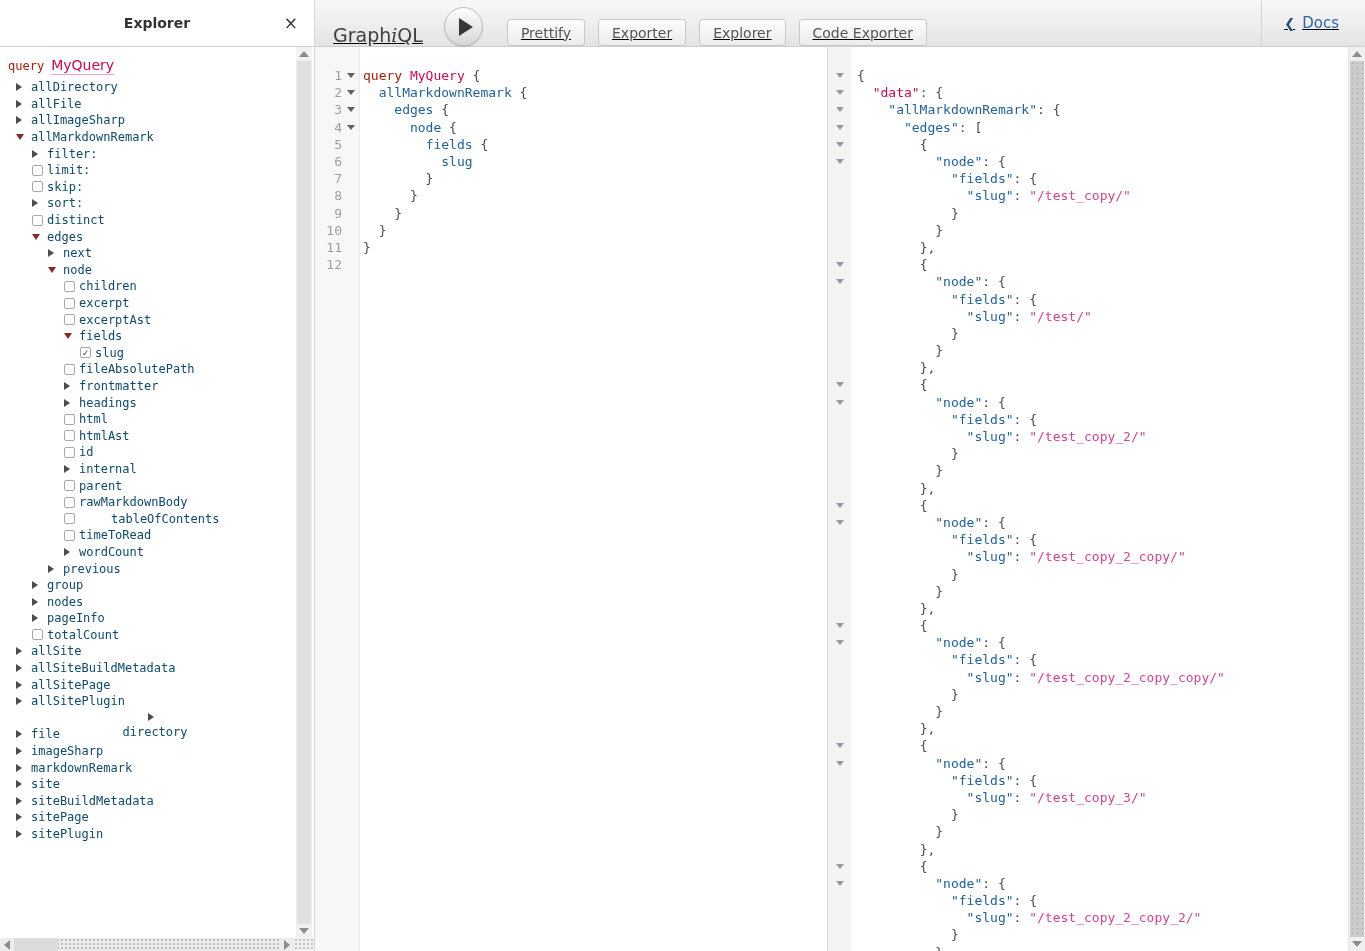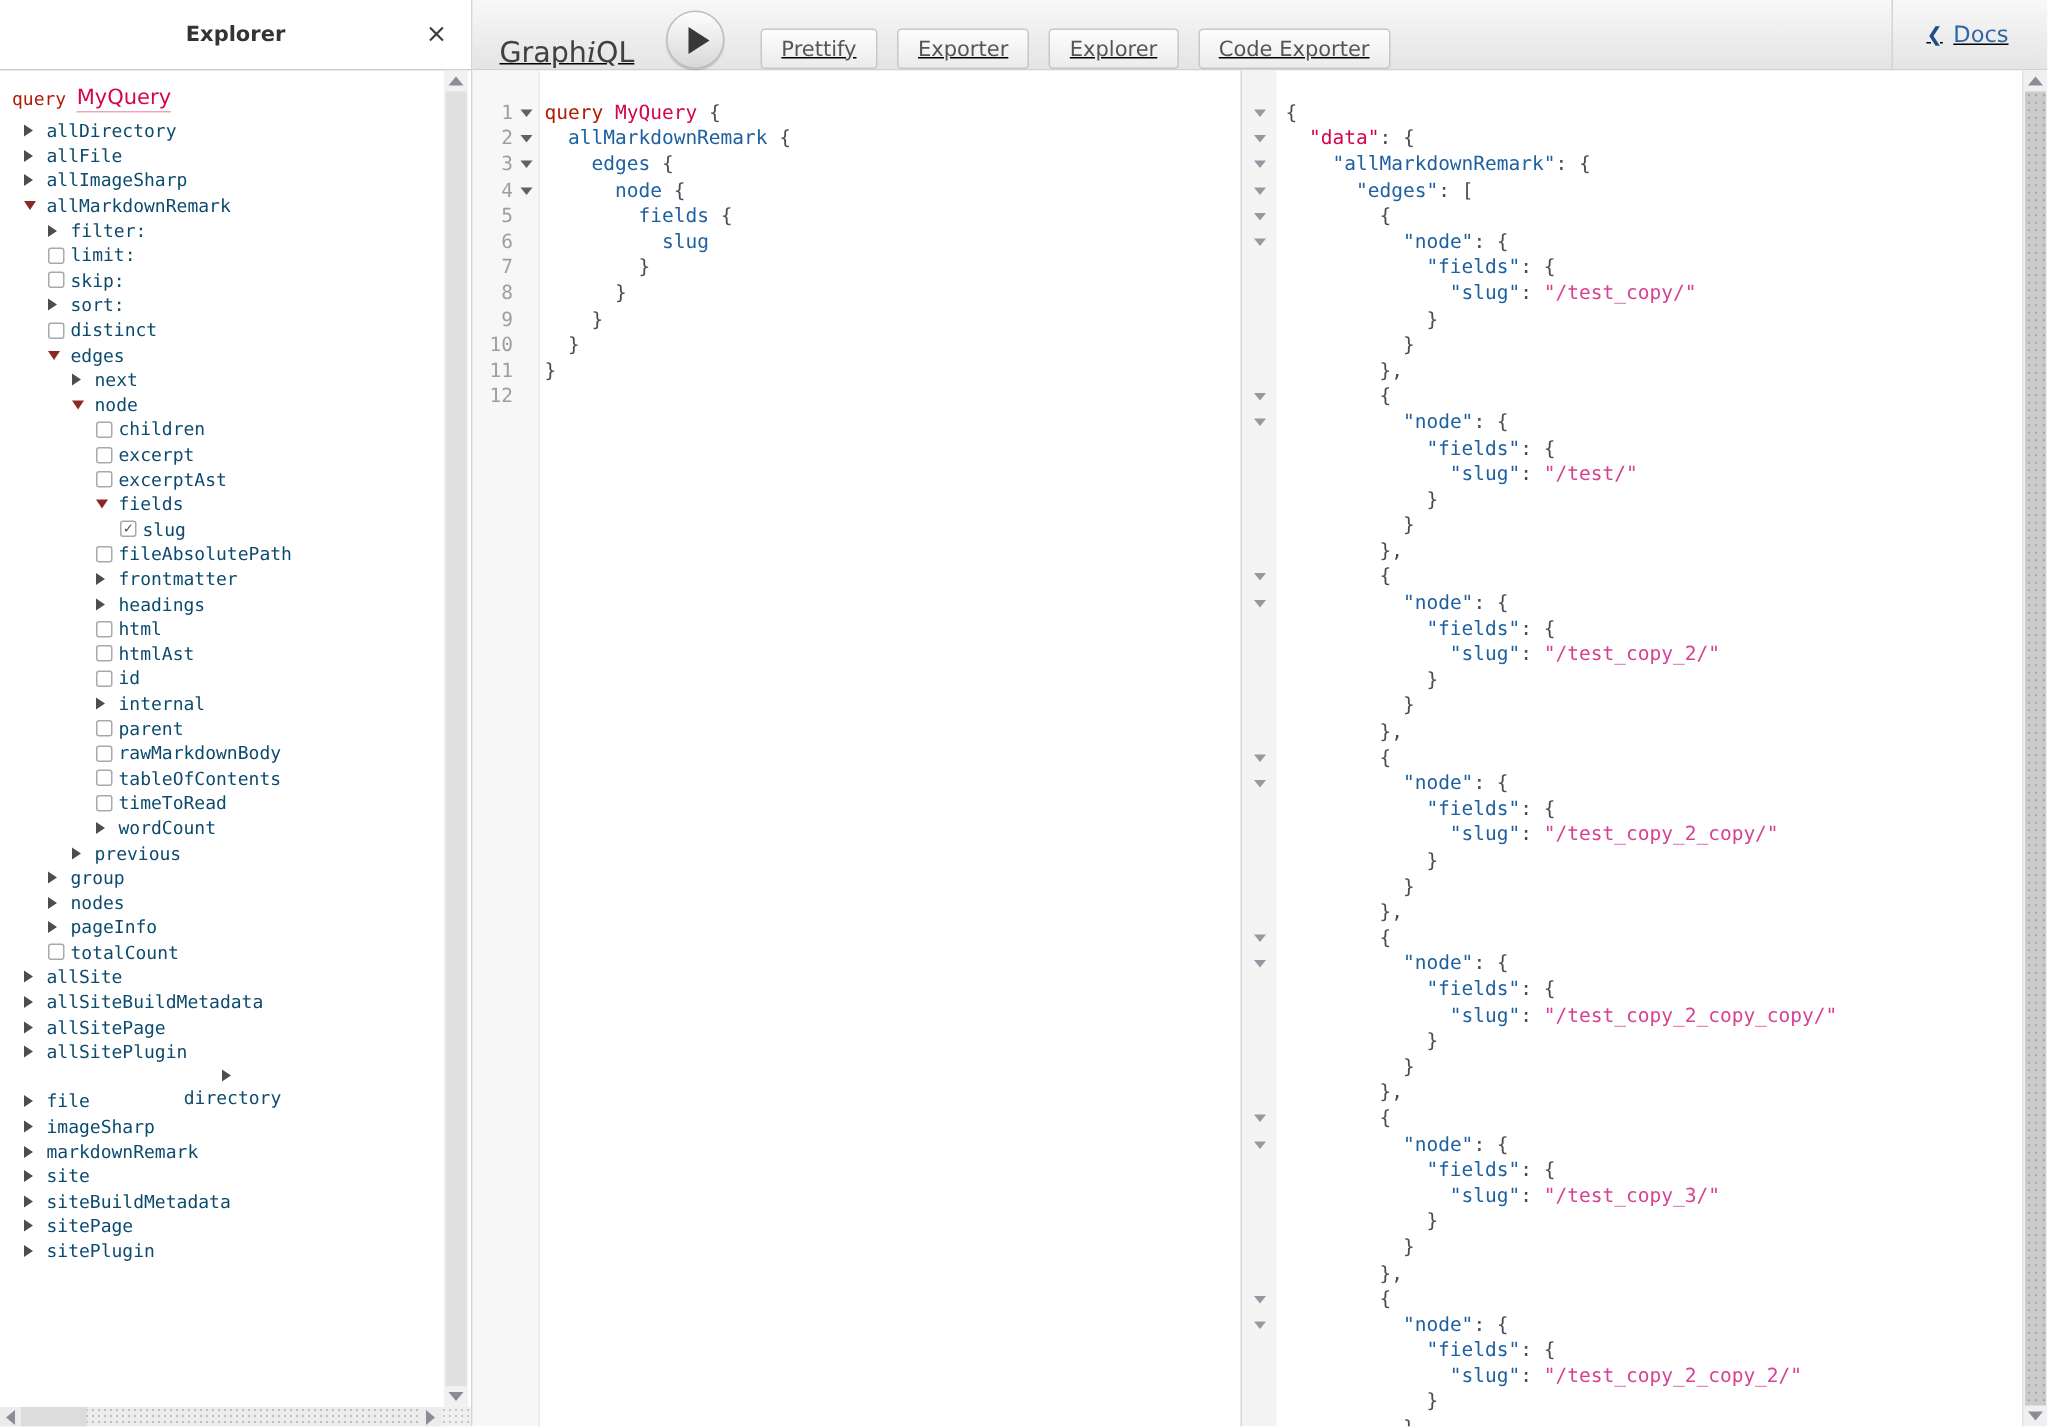--- a/index.html
+++ b/index.html
@@ -269,21 +269,21 @@
               <span class="cb"></span>
             </span>
             <span class="tlabel">parent</span>
           </div>
           <div class="trow" style="padding-left: 56px;">
             <span class="m">
               <span class="cb"></span>
             </span>
             <span class="tlabel">rawMarkdownBody</span>
           </div>
-          <div class="trow" style="padding-left: 56px;">
+          <div class="trow" style="padding-left: 56px; gap: 32px;">
             <span class="m">
               <span class="cb"></span>
             </span>
             <span class="tlabel">tableOfContents</span>
           </div>
           <div class="trow" style="padding-left: 56px;">
             <span class="m">
               <span class="cb"></span>
             </span>
             <span class="tlabel">timeToRead</span>

